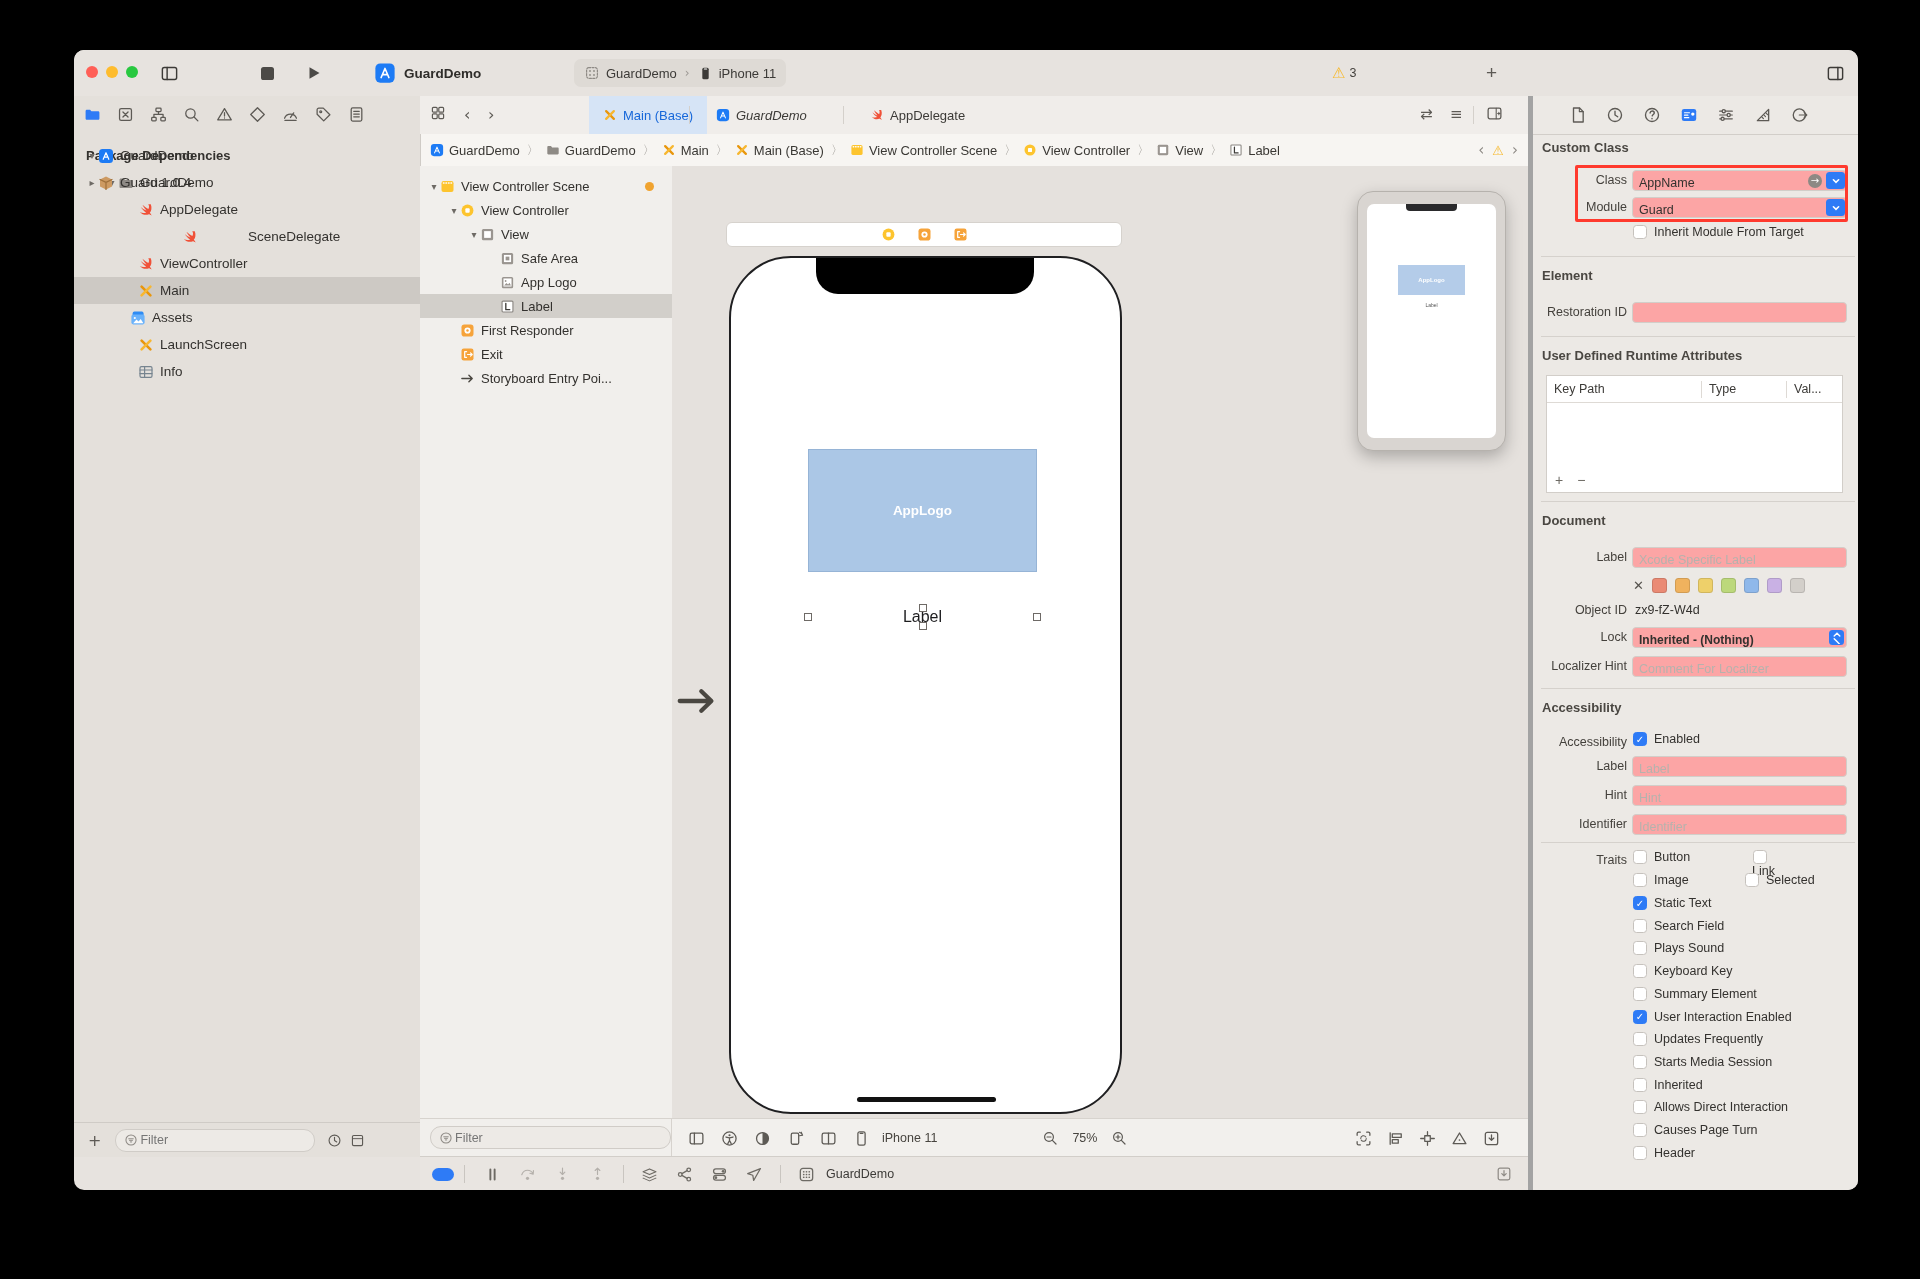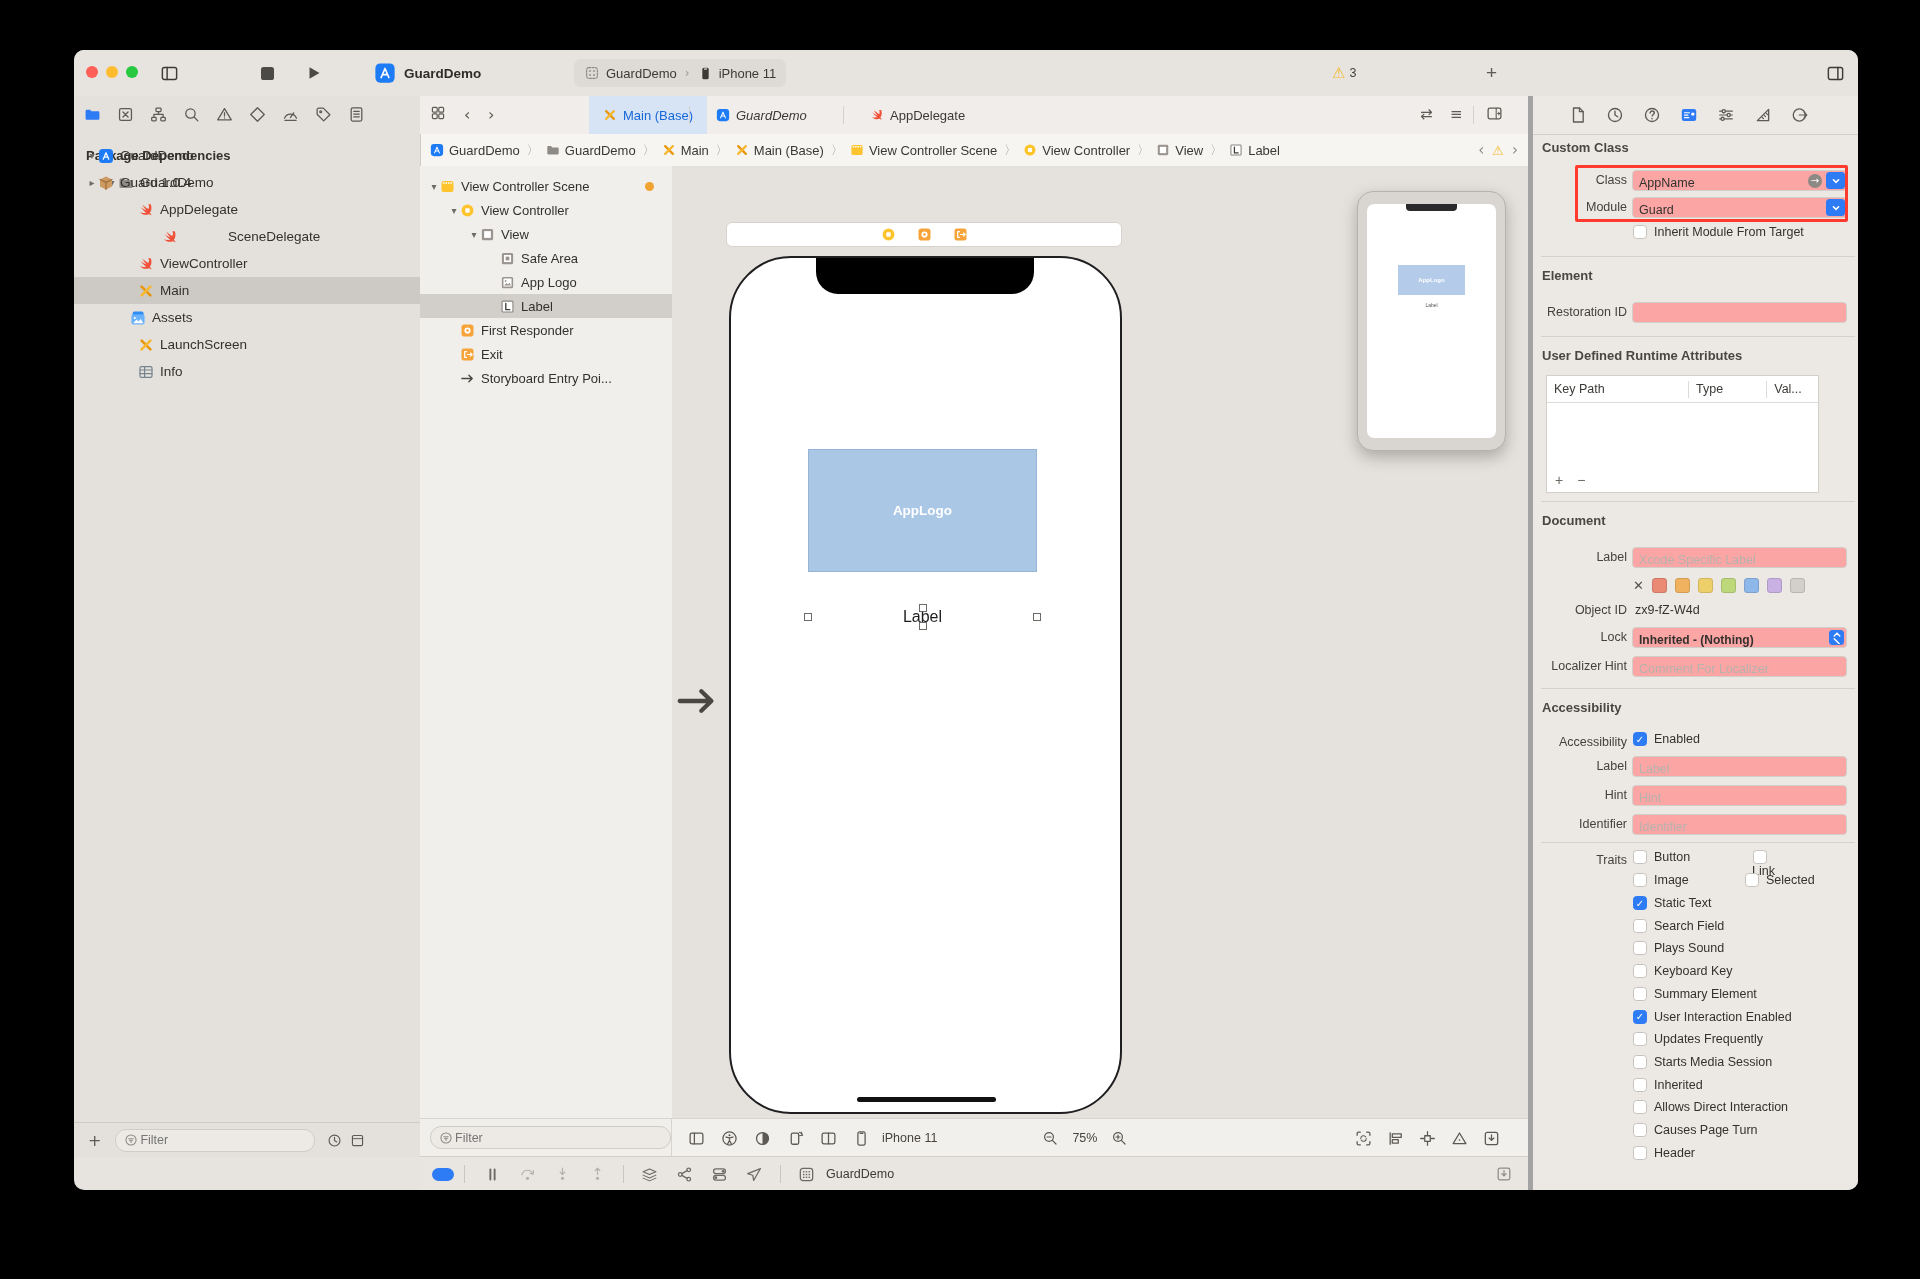--- a/index.html
+++ b/index.html
@@ -129,21 +129,21 @@
               color:#fff;display:flex;align-items:center;justify-content:center;font-size:10px;}
   .stepper{position:absolute;right:2px;top:2px;width:15px;height:15px;background:#2e7bf6;border-radius:3.5px;
            display:flex;flex-direction:column;align-items:center;justify-content:center;}
   .cb{width:14px;height:14px;border-radius:3.5px;background:#fff;border:1px solid #c6c2bd;box-sizing:border-box;
       display:inline-flex;align-items:center;justify-content:center;flex:0 0 14px;}
   .cb.checked{background:#2e7bf6;border-color:#2e7bf6;}
   .cb.checked::after{content:"✓";color:#fff;font-size:10px;font-weight:bold;font-family:"DejaVu Sans",sans-serif;}
   .cb-label{font-size:12.5px;color:#33312e;margin-left:7px;}
   .divider{position:absolute;left:8px;width:314px;height:1px;background:#d5d1cc;}
   .red-box{position:absolute;left:42px;top:69px;width:273px;height:57px;border:3px solid #ff3a2e;border-radius:2px;box-sizing:border-box;z-index:5;pointer-events:none;}
-  .udra-table{position:absolute;left:13px;top:279px;width:273px;height:118px;background:#fff;border:1px solid #d2cec9;box-sizing:border-box;font-size:12.5px;}
+  .udra-table{position:absolute;left:13px;top:279px;width:297px;height:118px;background:#fff;border:1px solid #d2cec9;box-sizing:border-box;font-size:12.5px;}
   .udra-head{display:flex;height:26px;align-items:center;border-bottom:1px solid #dedad5;color:#3c3a37;}
   .udra-head div{padding-left:7px;box-sizing:border-box;border-right:1px solid #dedad5;height:17px;line-height:17px;}
   .udra-foot{position:absolute;bottom:4px;left:8px;color:#6d6a64;font-size:14px;display:flex;gap:14px;}
   .swatch{width:15px;height:15px;border-radius:3.5px;border:1px solid rgba(0,0,0,.12);box-sizing:border-box;}
   .plain-val{position:absolute;left:102px;top:3px;font-size:12.5px;color:#33312e;}
 </style>
 </head>
 <body>
 
 <div class="screen">
@@ -465,21 +465,21 @@
           </div>
           <div class="trow" style="padding-left: 52px;">
             <span class="disc glyph"></span>
             <span class="ic">
               <svg width="16" height="16" viewBox="0 0 16 16" fill="none" stroke="currentColor" stroke-width="1.2" stroke-linecap="round" stroke-linejoin="round">
                 <path d="M12.8 2.2c1.3 3.5.6 6.8-1 8.6.8.8 1.5 1.9 1.8 2.8-1.4-.6-2.3-1.5-3.2-1.2-2.8 1-6.3.2-8.5-2.5 1.9 1.1 4.3 1.4 6.3.5C6 9.2 3.9 6.8 2.8 4.9c1.8 1.6 4 3 5.7 3.7C6.8 6.7 5.1 4.1 4.5 2.7c1.9 1.7 4.1 3.3 5.9 4.3.8-1.6.9-3.2-.1-4.8z" fill="#f05138" stroke="none"></path>
               </svg>
             </span>
             <span>AppDelegate</span>
           </div>
-          <div class="trow" style="padding-left: 32px; gap: 44px;">
+          <div class="trow" style="padding-left: 52px; gap: 44px;">
             <span class="disc glyph"></span>
             <span class="ic">
               <svg width="16" height="16" viewBox="0 0 16 16" fill="none" stroke="currentColor" stroke-width="1.2" stroke-linecap="round" stroke-linejoin="round">
                 <path d="M12.8 2.2c1.3 3.5.6 6.8-1 8.6.8.8 1.5 1.9 1.8 2.8-1.4-.6-2.3-1.5-3.2-1.2-2.8 1-6.3.2-8.5-2.5 1.9 1.1 4.3 1.4 6.3.5C6 9.2 3.9 6.8 2.8 4.9c1.8 1.6 4 3 5.7 3.7C6.8 6.7 5.1 4.1 4.5 2.7c1.9 1.7 4.1 3.3 5.9 4.3.8-1.6.9-3.2-.1-4.8z" fill="#f05138" stroke="none"></path>
               </svg>
             </span>
             <span>SceneDelegate</span>
           </div>
           <div class="trow" style="padding-left: 52px;">
             <span class="disc glyph"></span>

